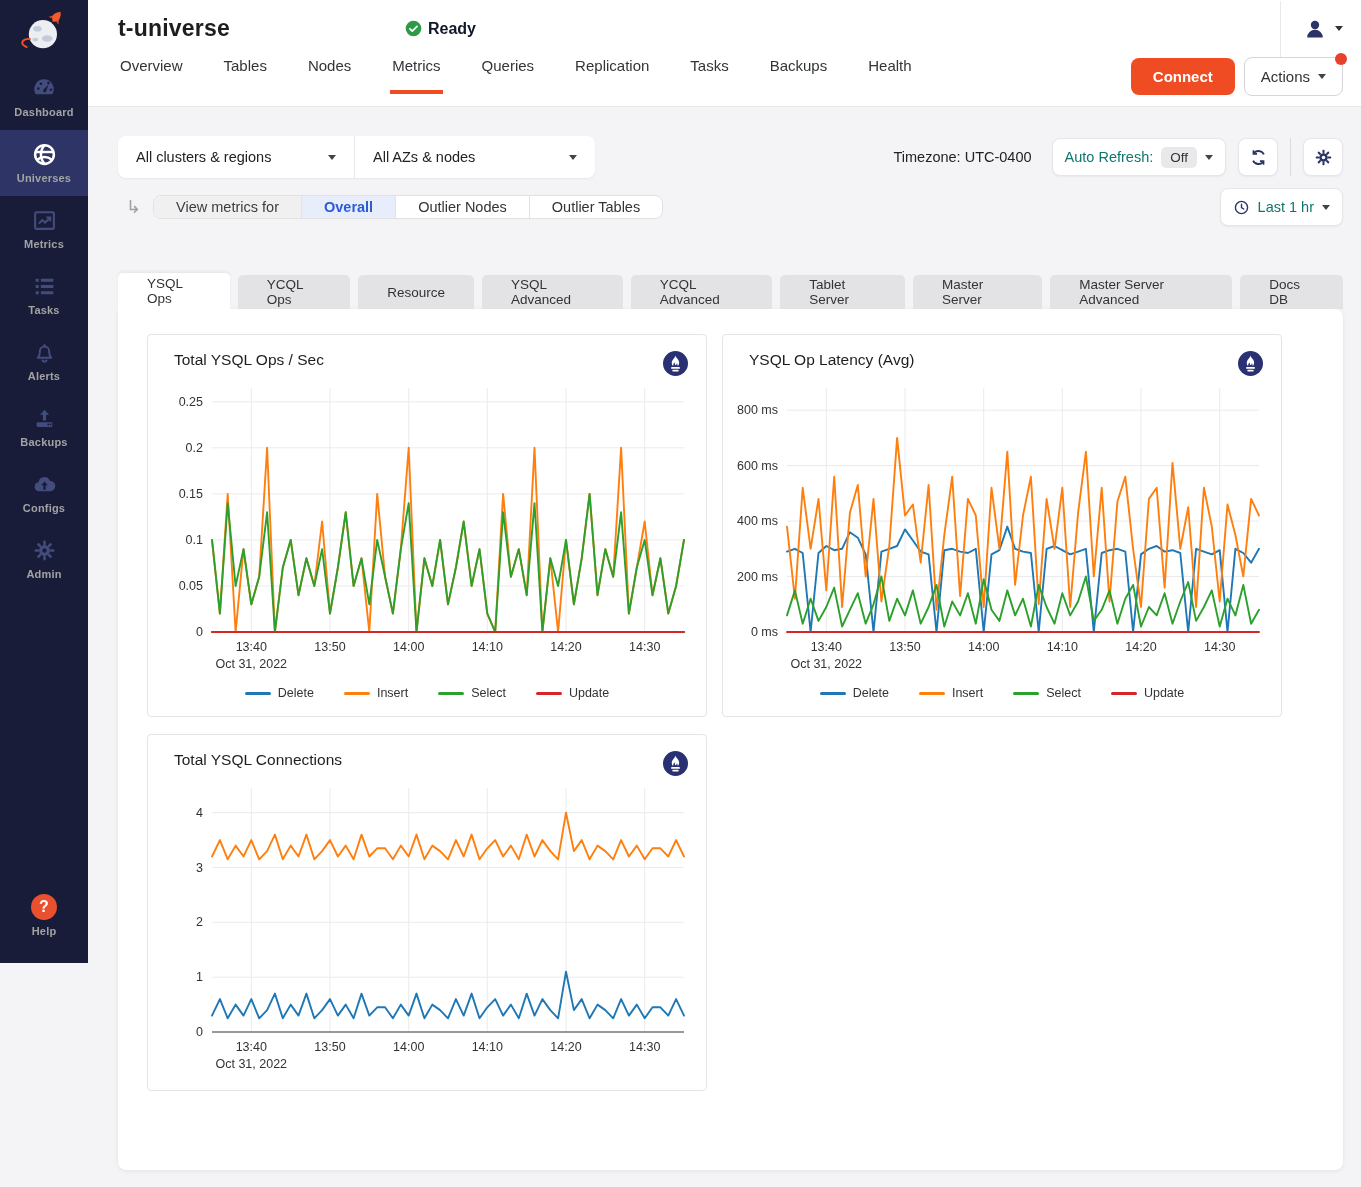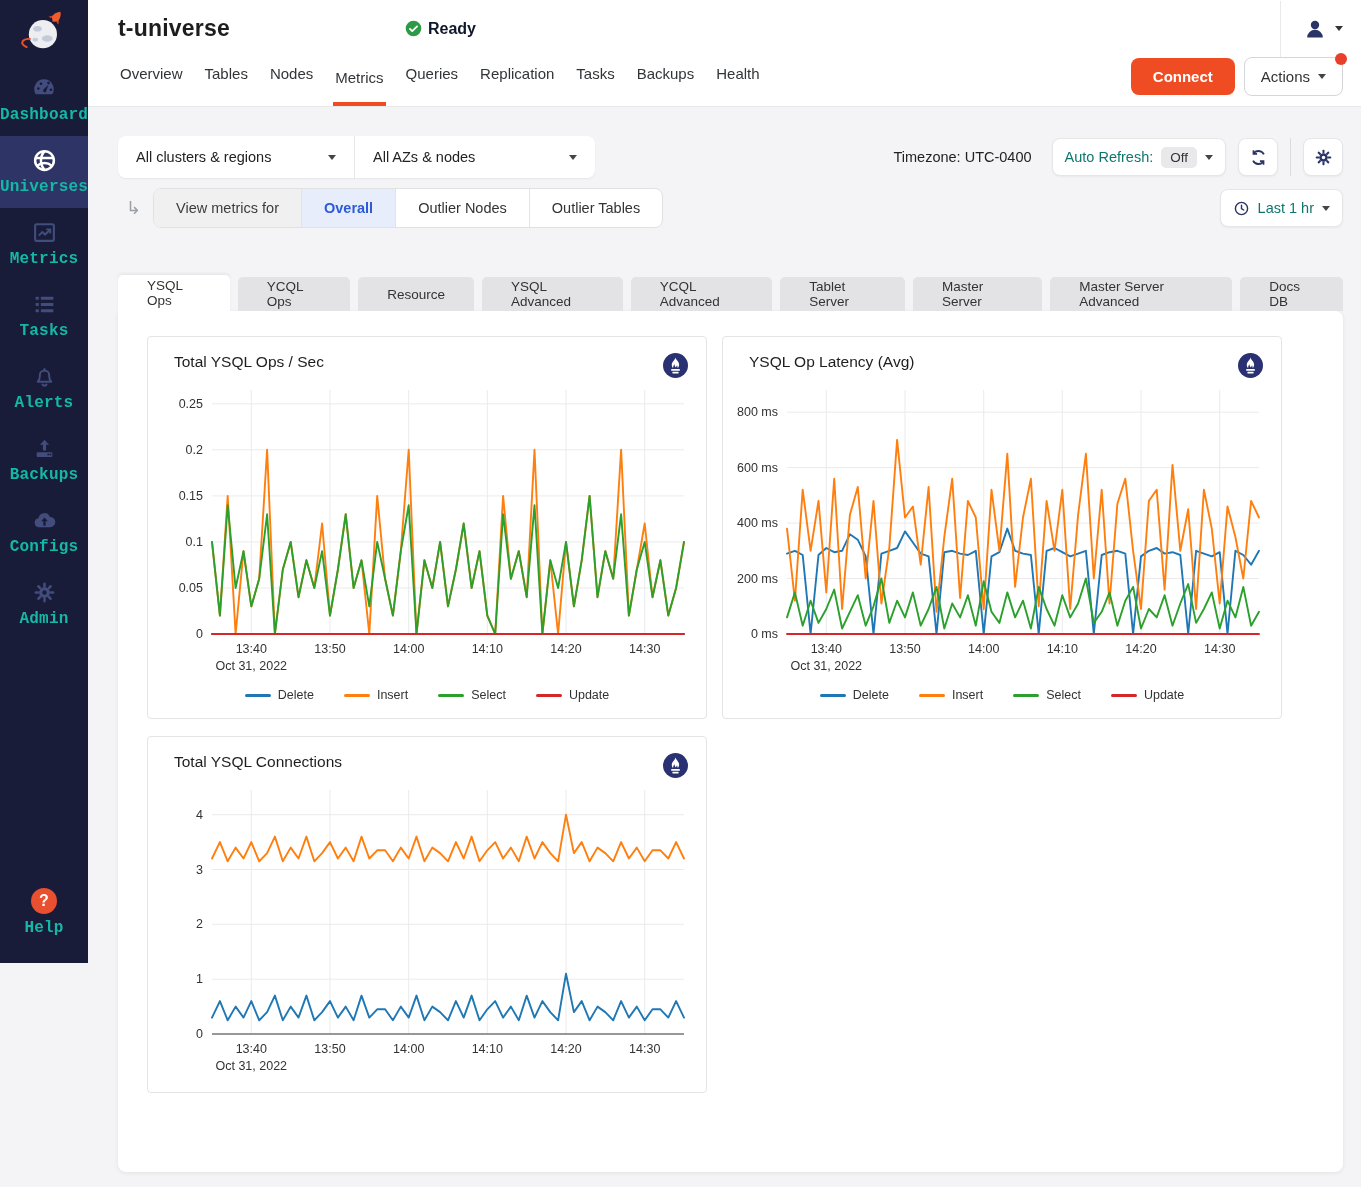--- a/index.html
+++ b/index.html
@@ -4,37 +4,37 @@
 <style>
   * { margin:0; padding:0; box-sizing:border-box; }
   html,body { width:1361px; height:1187px; }
   body { font-family:"Liberation Sans", sans-serif; background:#f4f4f6; color:#222; overflow:hidden; display:flex; }
 
   
   .sidebar { width:88px; height:963px; background:#181c38; display:flex; flex-direction:column; align-items:center; flex:0 0 88px; }
   .side-logo { width:88px; height:64px; display:flex; align-items:center; justify-content:center; }
   .side-item { width:88px; padding:11px 0 12px; display:flex; flex-direction:column; align-items:center; gap:5px; cursor:pointer; }
   .side-item .s-icon { width:26px; height:26px; color:#424c7d; display:flex; align-items:center; justify-content:center; }
-  .side-item .s-label { font-size:16px; color:#14b8a6; font-weight:600; letter-spacing:.2px;font-family:Liberation Mono, monospace; }
+  .side-item .s-label { font-size:11px; color:#a3a3a3; font-weight:600; letter-spacing:.2px; }
   .side-item.active { background:#2e3566; }
   .side-item.active .s-icon { color:#ffffff; }
   .side-help { margin-top:auto; margin-bottom:14px; }
   .help-badge { width:26px; height:26px; border-radius:50%; background:#e8502f; color:#fff; font-weight:700; font-size:16px; display:flex; align-items:center; justify-content:center; }
 
   
   .main { flex:1; display:flex; flex-direction:column; }
   .topbar { background:#fff; height:57px; display:flex; align-items:center; padding:0 0 0 30px; position:relative; }
   .uni-title { font-size:23px; font-weight:700; color:#1d1d1f; letter-spacing:.2px; }
   .ready { display:flex; align-items:center; gap:6px; margin-left:175px; color:#0f172a; font-weight:700; font-size:16px; }
   .top-right { margin-left:auto; display:flex; align-items:center; height:57px; }
   .top-divider { width:1px; height:56px; background:#e9e9ec; margin-right:22px; }
   .avatar-wrap { display:flex; align-items:center; gap:8px; margin-right:18px; cursor:pointer; color:#2b3467; }
 
   .navbar { background:#fff; height:60px; display:flex; align-items:flex-end; padding:0 18px 0 30px; border-bottom:1px solid #e8e8ea; }
-  .nav-tabs { display:flex; gap:18px; height:100%; align-items:flex-end; }
+  .nav-tabs { display:flex; gap:37px; height:100%; align-items:flex-start; }
   .nav-tab { font-size:15px; color:#323538; padding:0 2px 20px; cursor:pointer; border-bottom:4px solid transparent; }
   .nav-tab.active { border-bottom-color:#ef4c23; padding-bottom:16px; }
   .nav-actions { margin-left:auto; display:flex; gap:9px; align-items:center; padding-bottom:10px; }
   .btn-connect { background:#ef4c23; color:#fff; font-weight:700; font-size:15px; border:none; border-radius:8px; padding:10px 22px; cursor:pointer; }
   .btn-actions { position:relative; background:#fff; border:1px solid #d6d6da; border-radius:8px; padding:10px 16px; font-size:15px; color:#333; cursor:pointer; display:flex; align-items:center; gap:8px; }
   .notif-dot { position:absolute; top:-5px; right:-5px; width:12px; height:12px; border-radius:50%; background:#e8402c; }
 
   .caret { width:0; height:0; border-left:4.5px solid transparent; border-right:4.5px solid transparent; border-top:5.5px solid #444; display:inline-block; }
 
   
@@ -47,21 +47,21 @@
   .filter-right { margin-left:auto; display:flex; align-items:center; gap:12px; }
   .tz { font-size:14.5px; color:#222; margin-right:8px; }
   .pill { background:#fff; border:1px solid #e6e6e9; border-radius:8px; height:38px; display:flex; align-items:center; gap:8px; padding:0 12px; cursor:pointer; box-shadow:0 1px 2px rgba(20,20,40,.05); }
   .pill .lbl { font-size:14.5px; color:#0f766e; }
   .chip { background:#e9e9eb; border-radius:5px; padding:3px 9px; font-size:13.5px; color:#333; }
   .icon-btn { width:40px; height:38px; background:#fff; border:1px solid #e6e6e9; border-radius:8px; display:flex; align-items:center; justify-content:center; color:#2b3467; cursor:pointer; box-shadow:0 1px 2px rgba(20,20,40,.05); }
   .v-div { width:1px; height:38px; background:#dcdcdf; }
 
   .scope-row { display:flex; align-items:center; margin-top:10px; }
   .branch-arrow { color:#9aa0a8; font-size:18px; margin:0 12px 0 8px; }
-  .seg-group { display:flex; border:1px solid #e1e1e4; border-radius:8px; overflow:hidden; height:40px; background:#fff; }
+  .seg-group { display:flex; border:1px solid #e1e1e4; border-radius:8px; overflow:hidden; height:24px; background:#fff; }
   .seg { display:flex; align-items:center; padding:0 22px; font-size:14.5px; color:#333; cursor:pointer; border-right:1px solid #e3e3e5; }
   .seg:last-child { border-right:none; }
   .seg.label { background:#f0f0f1; color:#3c3c3f; cursor:default; }
   .seg.selected { background:#e7edfa; color:#2d5bd7; font-weight:600; }
   .time-range { margin-left:auto; }
 
   
   .metric-tabs { display:flex; gap:8px; margin-top:47px; align-items:flex-end; }
   .m-tab { background:#e3e3e5; border-radius:5px 5px 0 0; height:34px; display:flex; align-items:center; padding:0 29px; font-size:13.5px; color:#333; cursor:pointer; }
   .m-tab.active { background:#fff; height:36px; position:relative; z-index:2; box-shadow:0 -2px 3px rgba(20,20,40,.05); }

